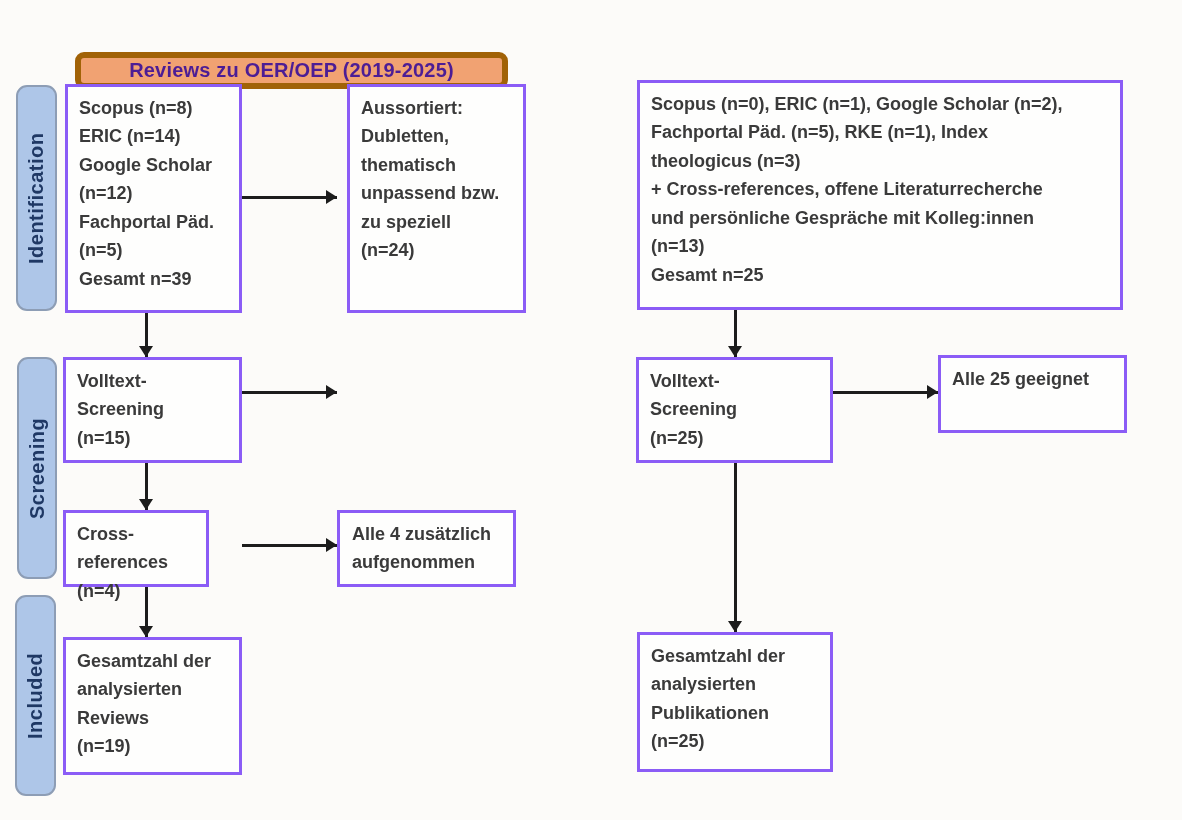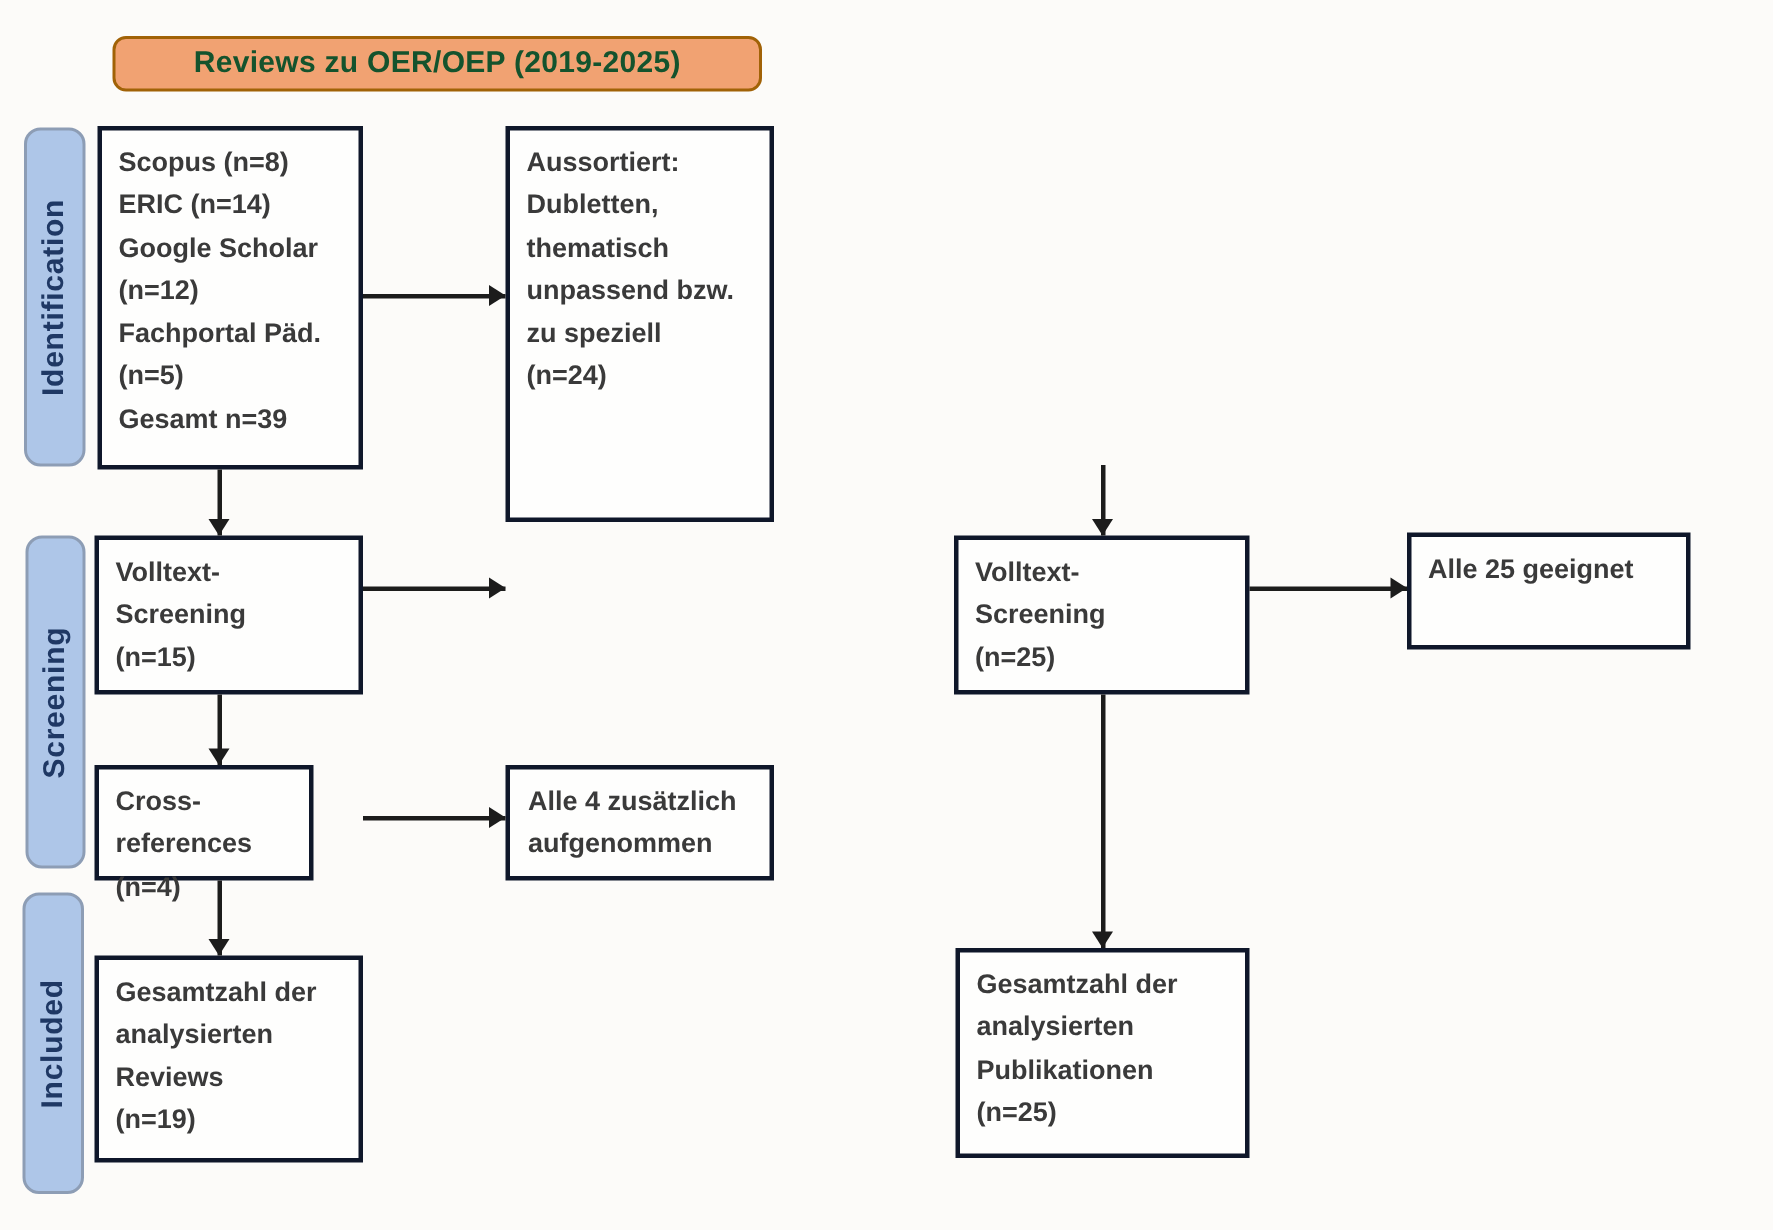--- a/index.html
+++ b/index.html
@@ -8,49 +8,50 @@
     position: relative;
     width: 1182px;
     height: 820px;
     background: #FCFBF9;
     font-family: "Liberation Sans", sans-serif;
     overflow: hidden;
   }
   .hdr {
     position: absolute;
     background: #F1A272;
-    border: 2px solid #a16207;
+    border: 6px solid #a16207;
     border-radius: 9px;
     display: flex;
     align-items: center;
     justify-content: center;
-    color: #14532d;
+    color: #4c1d95;
     font-size: 20px;
     font-weight: bold;
     letter-spacing: 0.2px;
+    margin-top: 28px;
   }
   .stage {
     position: absolute;
     background: #AEC6E8;
     border: 2px solid #8D9DB5;
     border-radius: 11px;
     display: flex;
     align-items: center;
     justify-content: center;
     color: #1F3864;
     font-size: 20px;
     font-weight: bold;
     writing-mode: vertical-rl;
     transform: rotate(180deg);
     letter-spacing: 0.5px;
   }
   .box {
     position: absolute;
     background: #FEFEFD;
-    border: 3px solid #0f172a;
+    border: 3px solid #8b5cf6;
     color: #3A3A3A;
     font-size: 18px;
     font-weight: bold;
     line-height: 1.58;
     padding: 7px 11px;
     white-space: pre-line;
   }
   .arrow-v { position: absolute; width: 3px; background: #1C1C1C; }
   .arrow-v::after {
     content: "";
@@ -81,38 +82,45 @@
   <div class="stage" style="left:17px; top:357px; width:40px; height:222px;">Screening</div>
   <div class="stage" style="left:15px; top:595px; width:41px; height:201px;">Included</div>
 
   <div class="box" style="left:65px; top:84px; width:177px; height:229px;">Scopus (n=8)
 ERIC (n=14)
 Google Scholar
 (n=12)
 Fachportal Päd.
 (n=5)
 Gesamt n=39</div>
-  <div class="box" style="left:337px; top:84px; width:179px; height:264px;">Aussortiert:
+  <div class="box" style="left:347px; top:84px; width:179px; height:229px;">Aussortiert:
 Dubletten,
 thematisch
 unpassend bzw.
 zu speziell
 (n=24)</div>
   <div class="box" style="left:63px; top:357px; width:179px; height:106px;">Volltext-
 Screening
 (n=15)</div>
   <div class="box" style="left:63px; top:510px; width:146px; height:77px;">Cross-references
 (n=4)</div>
   <div class="box" style="left:337px; top:510px; width:179px; height:77px;padding-left:12px;">Alle 4 zusätzlich
 aufgenommen</div>
   <div class="box" style="left:63px; top:637px; width:179px; height:138px;">Gesamtzahl der
 analysierten
 Reviews
 (n=19)</div>
 
+  <div class="box" style="left:637px; top:80px; width:486px; height:230px;">Scopus (n=0), ERIC (n=1), Google Scholar (n=2),
+Fachportal Päd. (n=5), RKE (n=1), Index
+theologicus (n=3)
++ Cross-references, offene Literaturrecherche
+und persönliche Gespräche mit Kolleg:innen
+(n=13)
+Gesamt n=25</div>
   <div class="box" style="left:636px; top:357px; width:197px; height:106px;">Volltext-
 Screening
 (n=25)</div>
   <div class="box" style="left:938px; top:355px; width:189px; height:78px;">Alle 25 geeignet</div>
   <div class="box" style="left:637px; top:632px; width:196px; height:140px;">Gesamtzahl der
 analysierten
 Publikationen
 (n=25)</div>
 
   <div class="arrow-v" style="left:145px; top:313px; height:44px;"></div>

